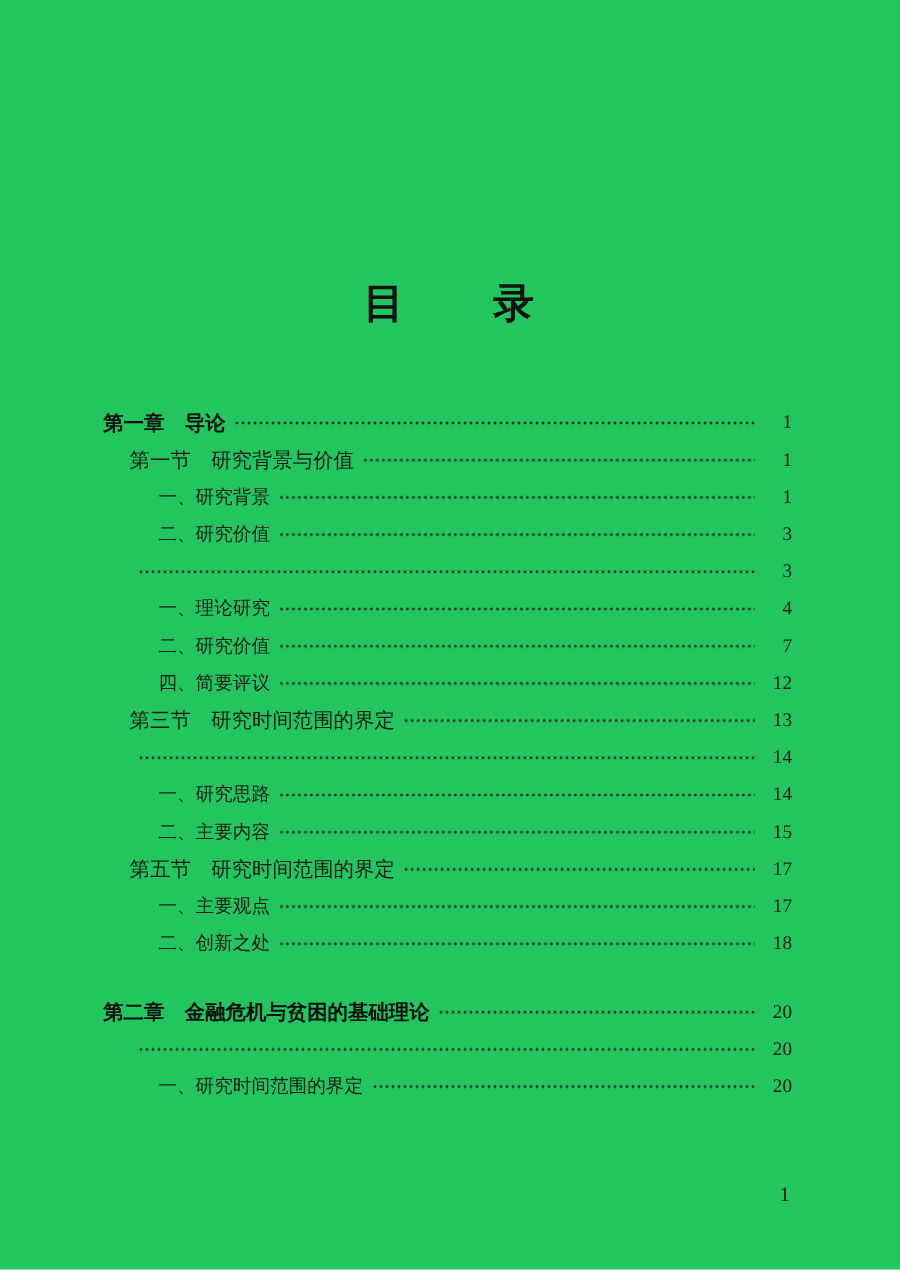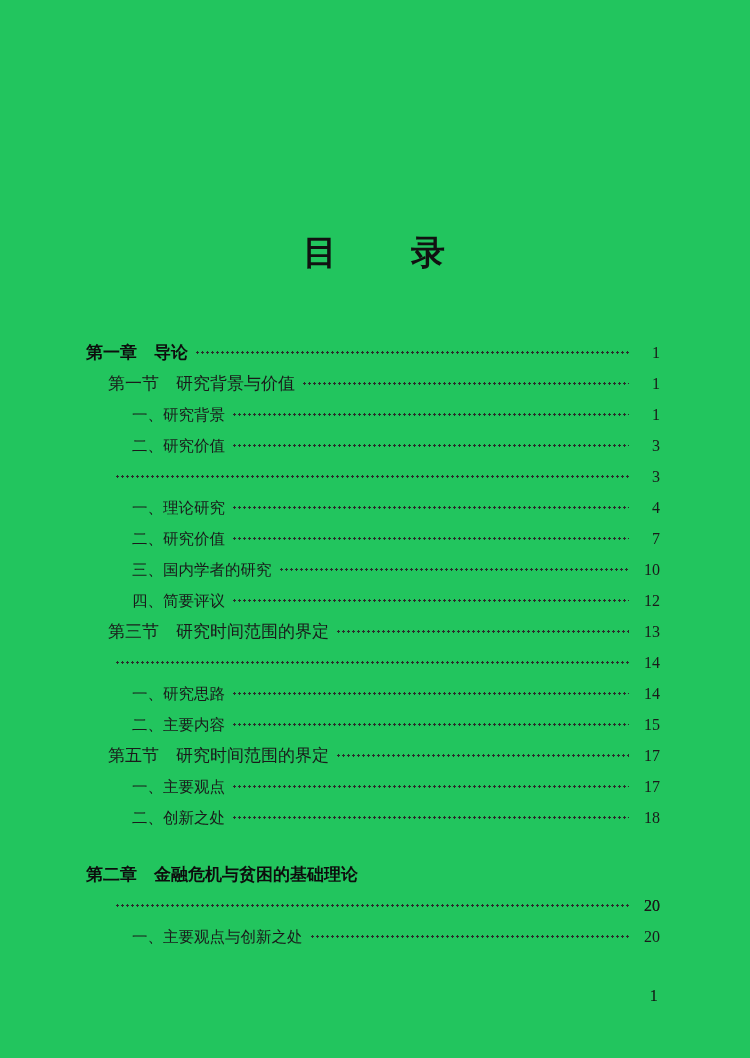--- a/index.html
+++ b/index.html
@@ -37,21 +37,20 @@
   }
   .row {
     display: flex;
     align-items: stretch;
     height: 31px;
     line-height: 31px;
     white-space: nowrap;
   }
   .row.gap-before {
     margin-top: 26px;
-    flex-direction: column;
   }
   .row .label {
     flex: 0 0 auto;
   }
   .row.level-chapter .label {
     font-family: "Liberation Sans", "DejaVu Sans", sans-serif;
     font-weight: bold;
     font-size: 17px;
     color: #0d0d0d;
   }
@@ -126,25 +125,20 @@
     <span class="label">一、理论研究</span>
     <span class="leader"></span>
     <span class="pageno">4</span>
   </div>
       <div class="row level-sub">
     <span class="label">二、研究价值</span>
     <span class="leader"></span>
     <span class="pageno">7</span>
   </div>
       <div class="row level-sub">
-    <span class="label">三、国内学者的研究</span>
-    <span class="leader"></span>
-    <span class="pageno">10</span>
-  </div>
-      <div class="row level-sub">
     <span class="label">四、简要评议</span>
     <span class="leader"></span>
     <span class="pageno">12</span>
   </div>
       <div class="row level-section">
     <span class="label">第三节　研究时间范围的界定</span>
     <span class="leader"></span>
     <span class="pageno">13</span>
   </div>
       <div class="row level-section">
@@ -179,19 +173,19 @@
       <div class="row level-chapter gap-before">
     <span class="label">第二章　金融危机与贫困的基础理论</span>
     <span class="leader"></span>
     <span class="pageno">20</span>
   </div>
       <div class="row level-section">
     <span class="leader"></span>
     <span class="pageno">20</span>
   </div>
       <div class="row level-sub">
-    <span class="label">一、主要观点与创新之处</span>
+    <span class="label">一、研究时间范围的界定</span>
     <span class="leader"></span>
     <span class="pageno">20</span>
   </div>
     </div>
   <div class="folio">1</div>
 </div>
 
 </body></html>

